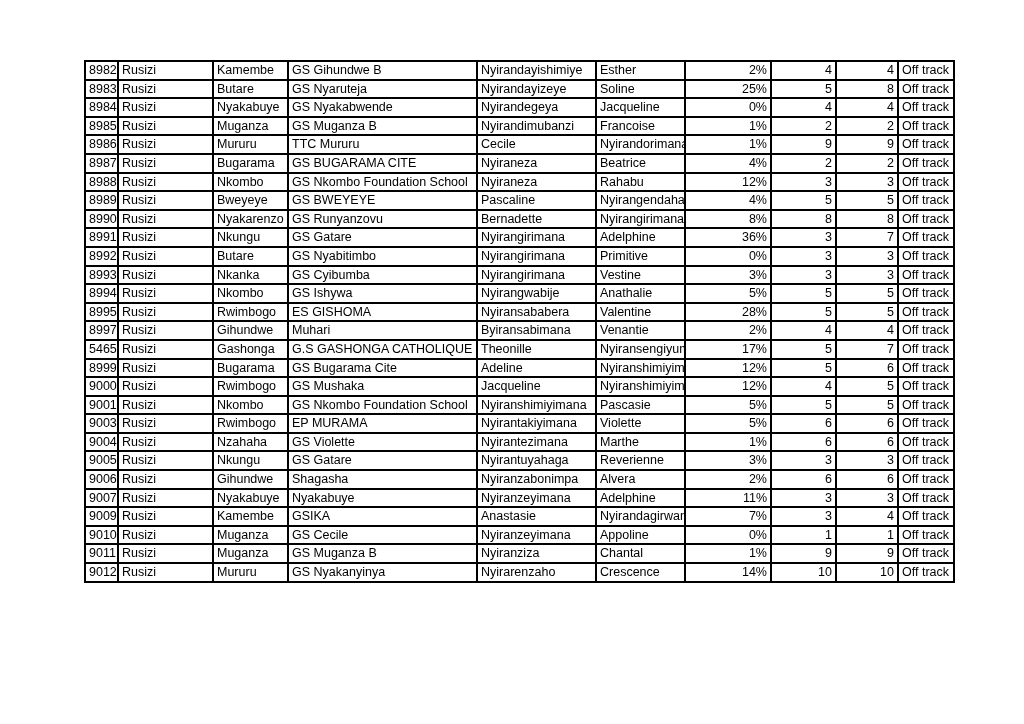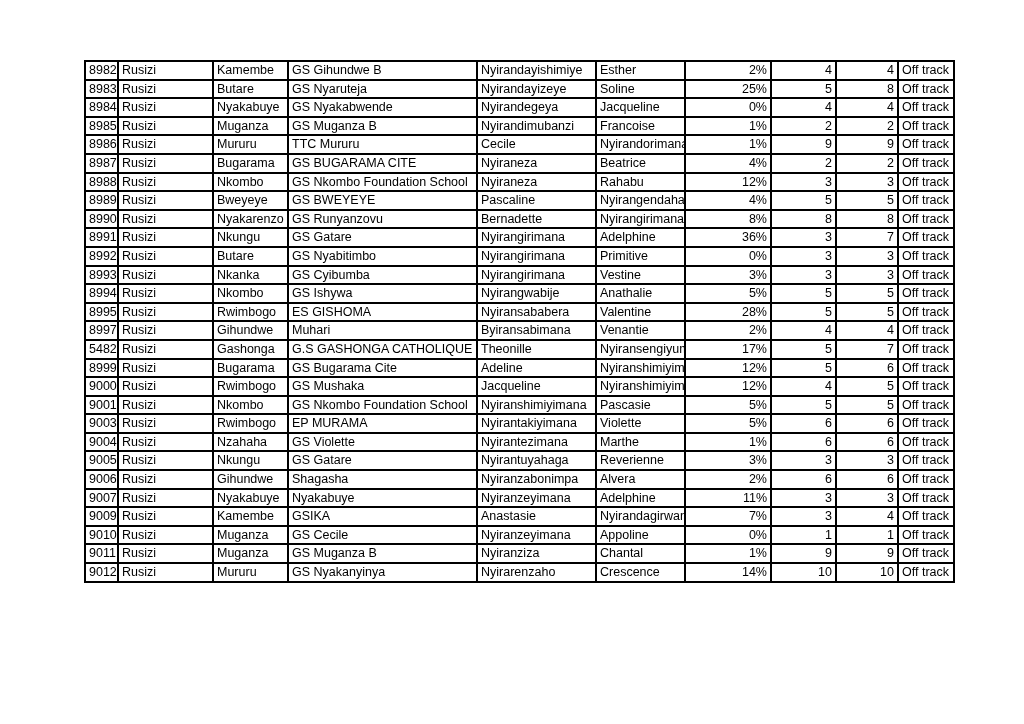--- a/index.html
+++ b/index.html
@@ -235,21 +235,21 @@
     <td>Gihundwe</td>
     <td>Muhari</td>
     <td>Byiransabimana</td>
     <td>Venantie</td>
     <td class="c-num">2%</td>
     <td class="c-num">4</td>
     <td class="c-num">4</td>
     <td>Off track</td>
   </tr>
         <tr>
-    <td class="c-num">5482</td>
+    <td class="c-num">5465</td>
     <td>Rusizi</td>
     <td>Gashonga</td>
     <td>G.S GASHONGA CATHOLIQUE</td>
     <td>Theonille</td>
     <td>Nyiransengiyumv</td>
     <td class="c-num">17%</td>
     <td class="c-num">5</td>
     <td class="c-num">7</td>
     <td>Off track</td>
   </tr>

